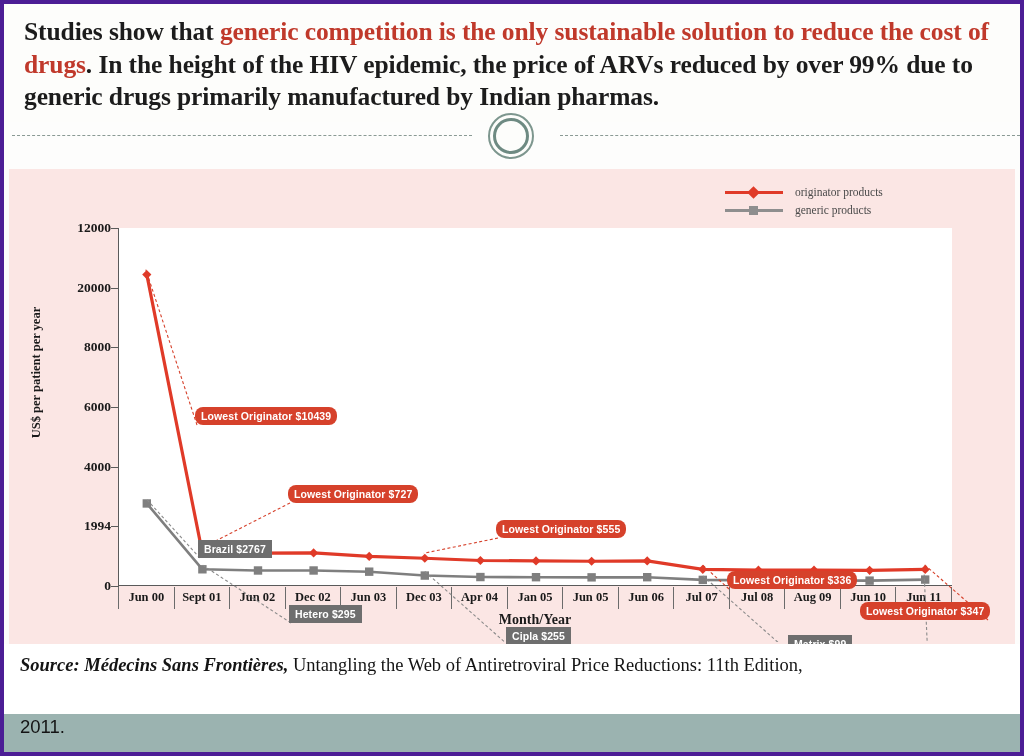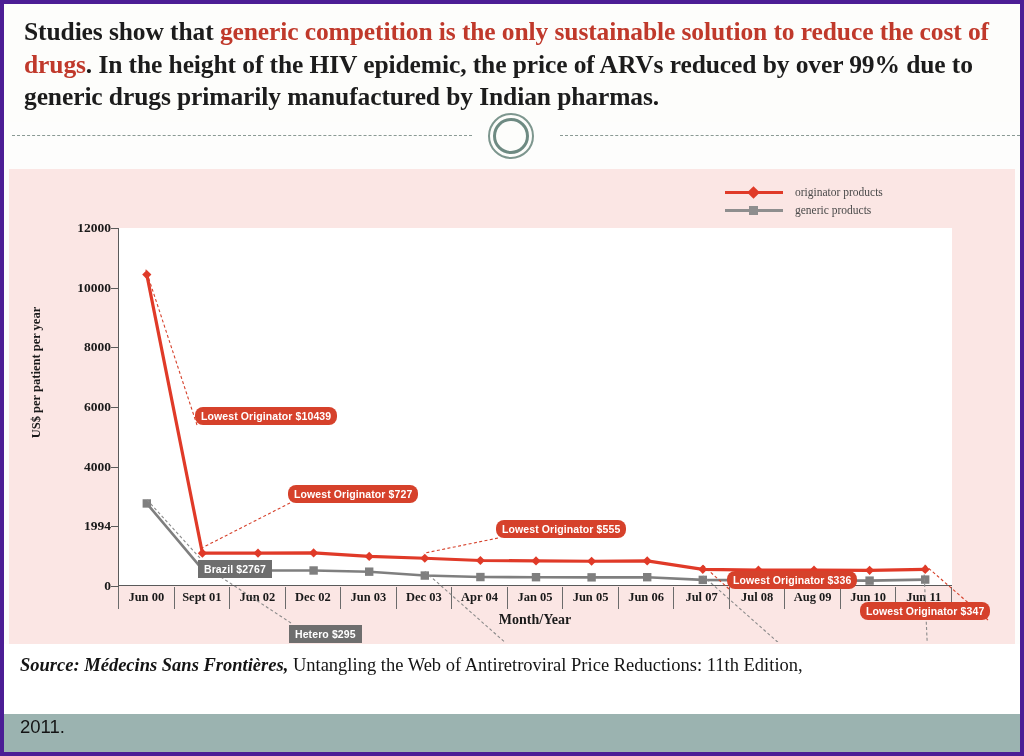--- a/index.html
+++ b/index.html
@@ -163,21 +163,21 @@
     position: absolute;
     font-family: "Liberation Sans", sans-serif;
     font-size: 10.5px;
     font-weight: 700;
     color: #ffffff;
     padding: 2.5px 6px 3px 6px;
     white-space: nowrap;
     letter-spacing: 0.1px;
   }
   .callout-red  { background: #d6412b; border-radius: 8px; }
-  .callout-grey { background: #6e6e6e; margin-top: 20px; }
+  .callout-grey { background: #6e6e6e; }
 
   
   #caption {
     position: absolute;
     left: 0; top: 640px; width: 1024px; height: 116px;
     background: #ffffff;
     padding: 6px 14px 0 16px;
   }
   #cap-main {
     font-family: "Liberation Serif", serif;
@@ -248,21 +248,21 @@
         <div class="ytick" style="top: 358px;">0</div>
         <div style="position: absolute; right: -8px; width: 8px; height: 0px; border-top: 1.5px solid rgb(90, 90, 90); top: 358px;"></div>
         <div class="ytick" style="top: 298.333px;">1994</div>
         <div style="position: absolute; right: -8px; width: 8px; height: 0px; border-top: 1.5px solid rgb(90, 90, 90); top: 298.333px;"></div>
         <div class="ytick" style="top: 238.667px;">4000</div>
         <div style="position: absolute; right: -8px; width: 8px; height: 0px; border-top: 1.5px solid rgb(90, 90, 90); top: 238.667px;"></div>
         <div class="ytick" style="top: 179px;">6000</div>
         <div style="position: absolute; right: -8px; width: 8px; height: 0px; border-top: 1.5px solid rgb(90, 90, 90); top: 179px;"></div>
         <div class="ytick" style="top: 119.333px;">8000</div>
         <div style="position: absolute; right: -8px; width: 8px; height: 0px; border-top: 1.5px solid rgb(90, 90, 90); top: 119.333px;"></div>
-        <div class="ytick" style="top: 59.6667px;">10000</div>
+        <div class="ytick" style="top: 59.6667px;">20000</div>
         <div style="position: absolute; right: -8px; width: 8px; height: 0px; border-top: 1.5px solid rgb(90, 90, 90); top: 59.6667px;"></div>
         <div class="ytick" style="top: 0px;">12000</div>
         <div style="position: absolute; right: -8px; width: 8px; height: 0px; border-top: 1.5px solid rgb(90, 90, 90); top: 0px;"></div>
       </div>
     <div id="ylabel">US$ per patient per year</div>
 
     <div id="plot-frame">
       <svg id="plot-svg" width="834" height="358">
           <polyline points="27.8,46.56983333333335 83.4,325.18333333333334 139,325.18333333333334 194.6,324.885 250.20000000000002,328.465 305.8,330.255 361.40000000000003,332.4925 417,332.94 472.6,333.23833333333334 528.2,332.94 583.8000000000001,341.29333333333335 639.4,342.18833333333333 695,342.18833333333333 750.6,342.3375 806.2,341.4425" fill="none" stroke="#e03a28" stroke-width="3.2" stroke-linejoin="round"></polyline>
           <polygon points="27.8,41.96983333333335 32.4,46.56983333333335 27.8,51.16983333333335 23.200000000000003,46.56983333333335" fill="#e03a28"></polygon>

